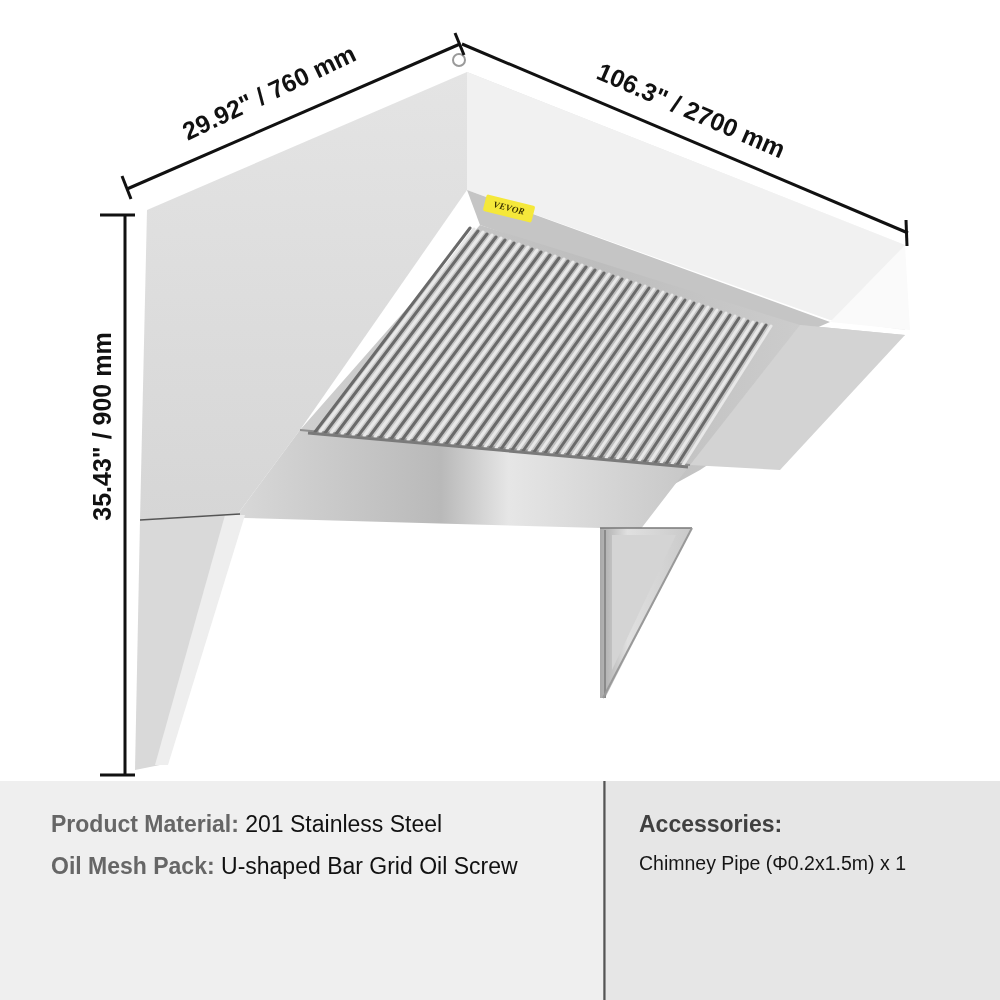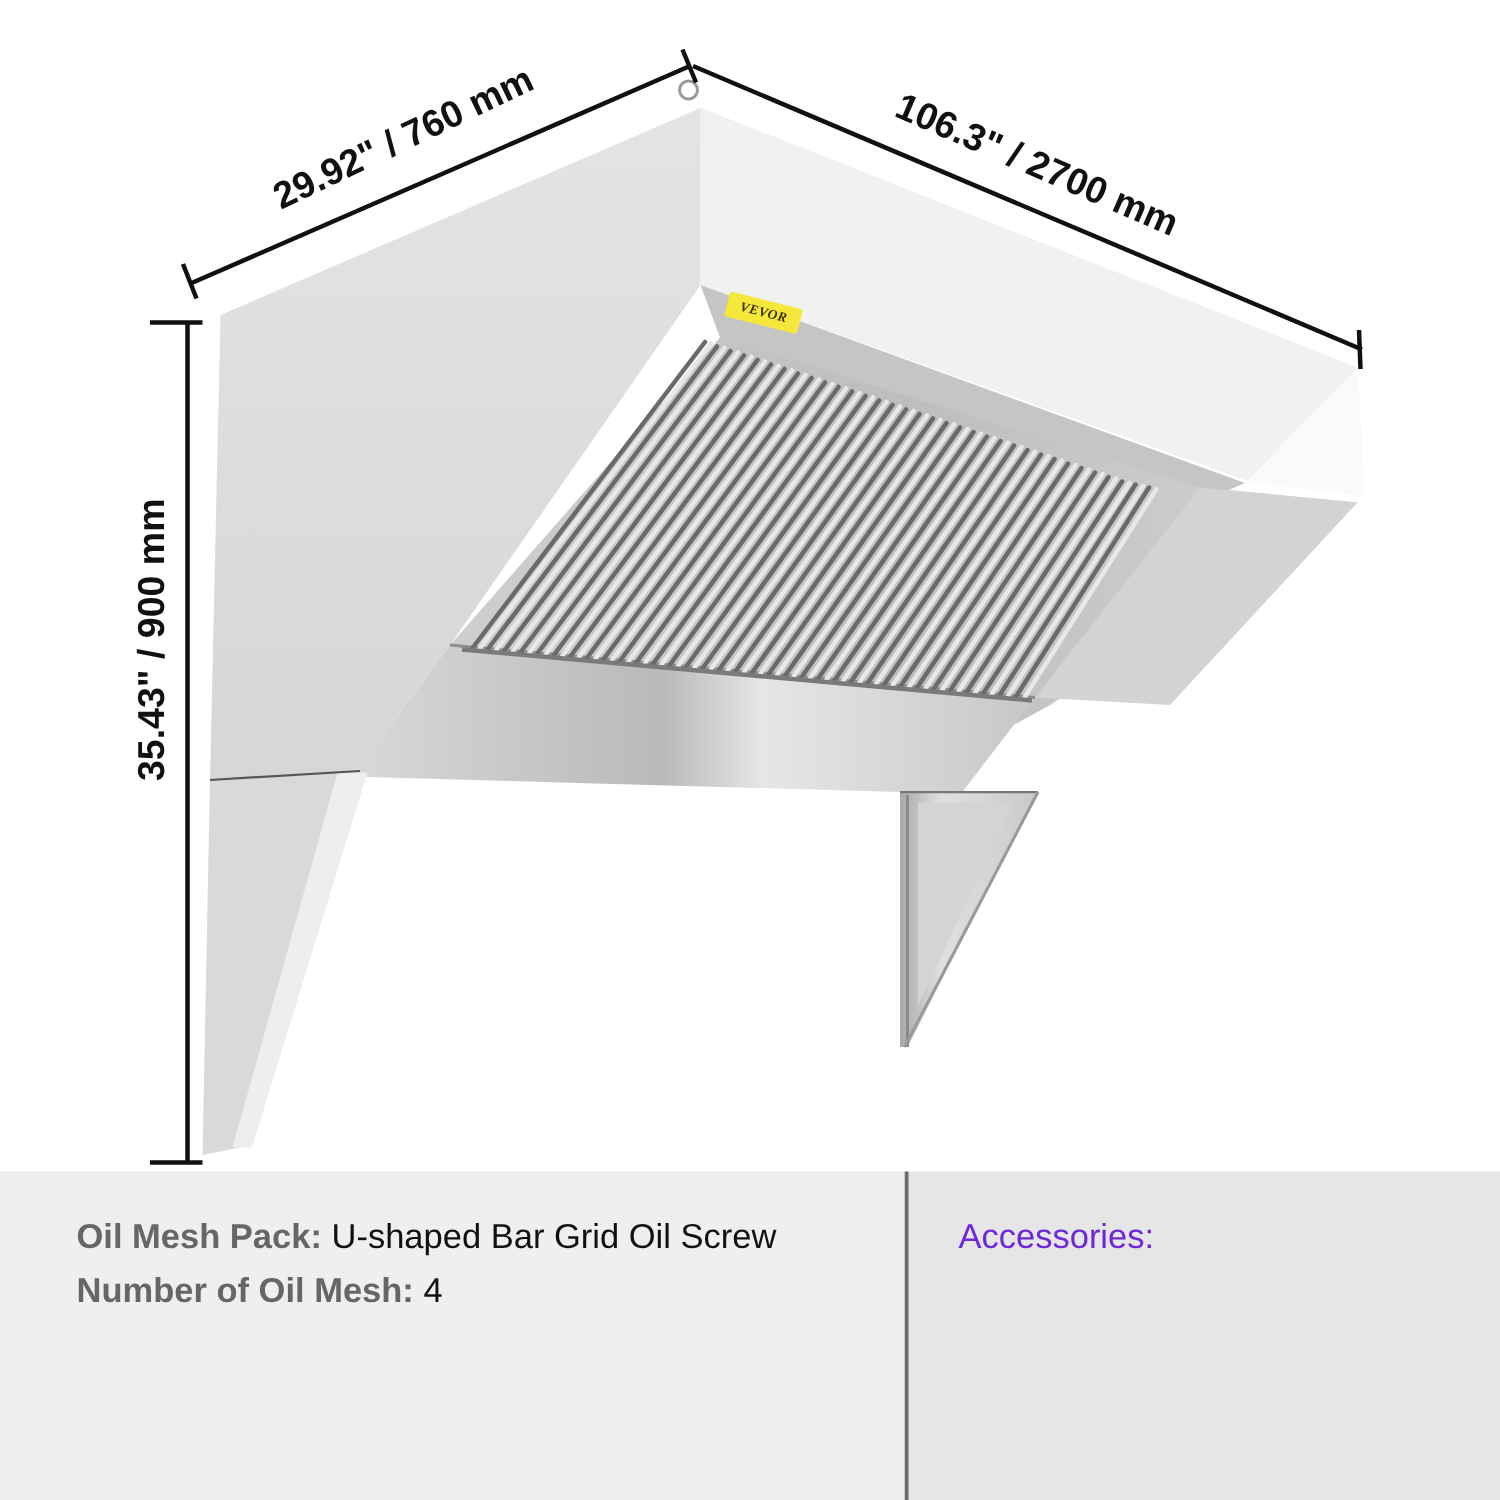--- a/index.html
+++ b/index.html
@@ -56,21 +56,21 @@
       padding: 30px 0 0 33px;
     }
     .spec-row {
       font-size: 23px; line-height: 26px; white-space: nowrap;
       margin-bottom: 16px;
     }
     .spec-row.last { margin-top: -6px; }
     .spec-key { color: #666666; font-weight: bold; }
     .spec-val { color: #111111; }
     .acc-title {
-      color: #6d28d9; font-weight: normal; font-size: 23px; line-height: 26px;
+      color: #404040; font-weight: bold; font-size: 23px; line-height: 26px;
       margin-bottom: 15px;
     }
     .acc-item {
       color: #151515; font-size: 19.5px; line-height: 22px; white-space: nowrap;
       margin-bottom: 18px;
     }
   </style>
 </head>
 <body>
 
@@ -226,23 +226,24 @@
   <div class="brand-tag">VEVOR</div>
 
   <div class="dim-label" id="dim-depth">29.92" / 760 mm</div>
   <div class="dim-label" id="dim-width">106.3" / 2700 mm</div>
   <div class="dim-label" id="dim-height">35.43" / 900 mm</div>
 </div>
 
 <div id="spec-panel">
   <div id="spec-left">
     <div class="spec-row">
+      <span class="spec-key">Product Material:</span><span class="spec-val"> 201 Stainless Steel</span>
+    </div>
+    <div class="spec-row">
       <span class="spec-key">Oil Mesh Pack:</span><span class="spec-val"> U-shaped Bar Grid Oil Screw</span>
-    </div>
-    <div class="spec-row last">
-      <span class="spec-key">Number of Oil Mesh:</span><span class="spec-val"> 4</span>
     </div>
   </div>
   <div id="spec-divider"></div>
   <div id="spec-right">
     <div class="acc-title">Accessories:</div>
+    <div class="acc-item">Chimney Pipe (Φ0.2x1.5m) x 1</div>
   </div>
 </div>
 
 </body></html>

